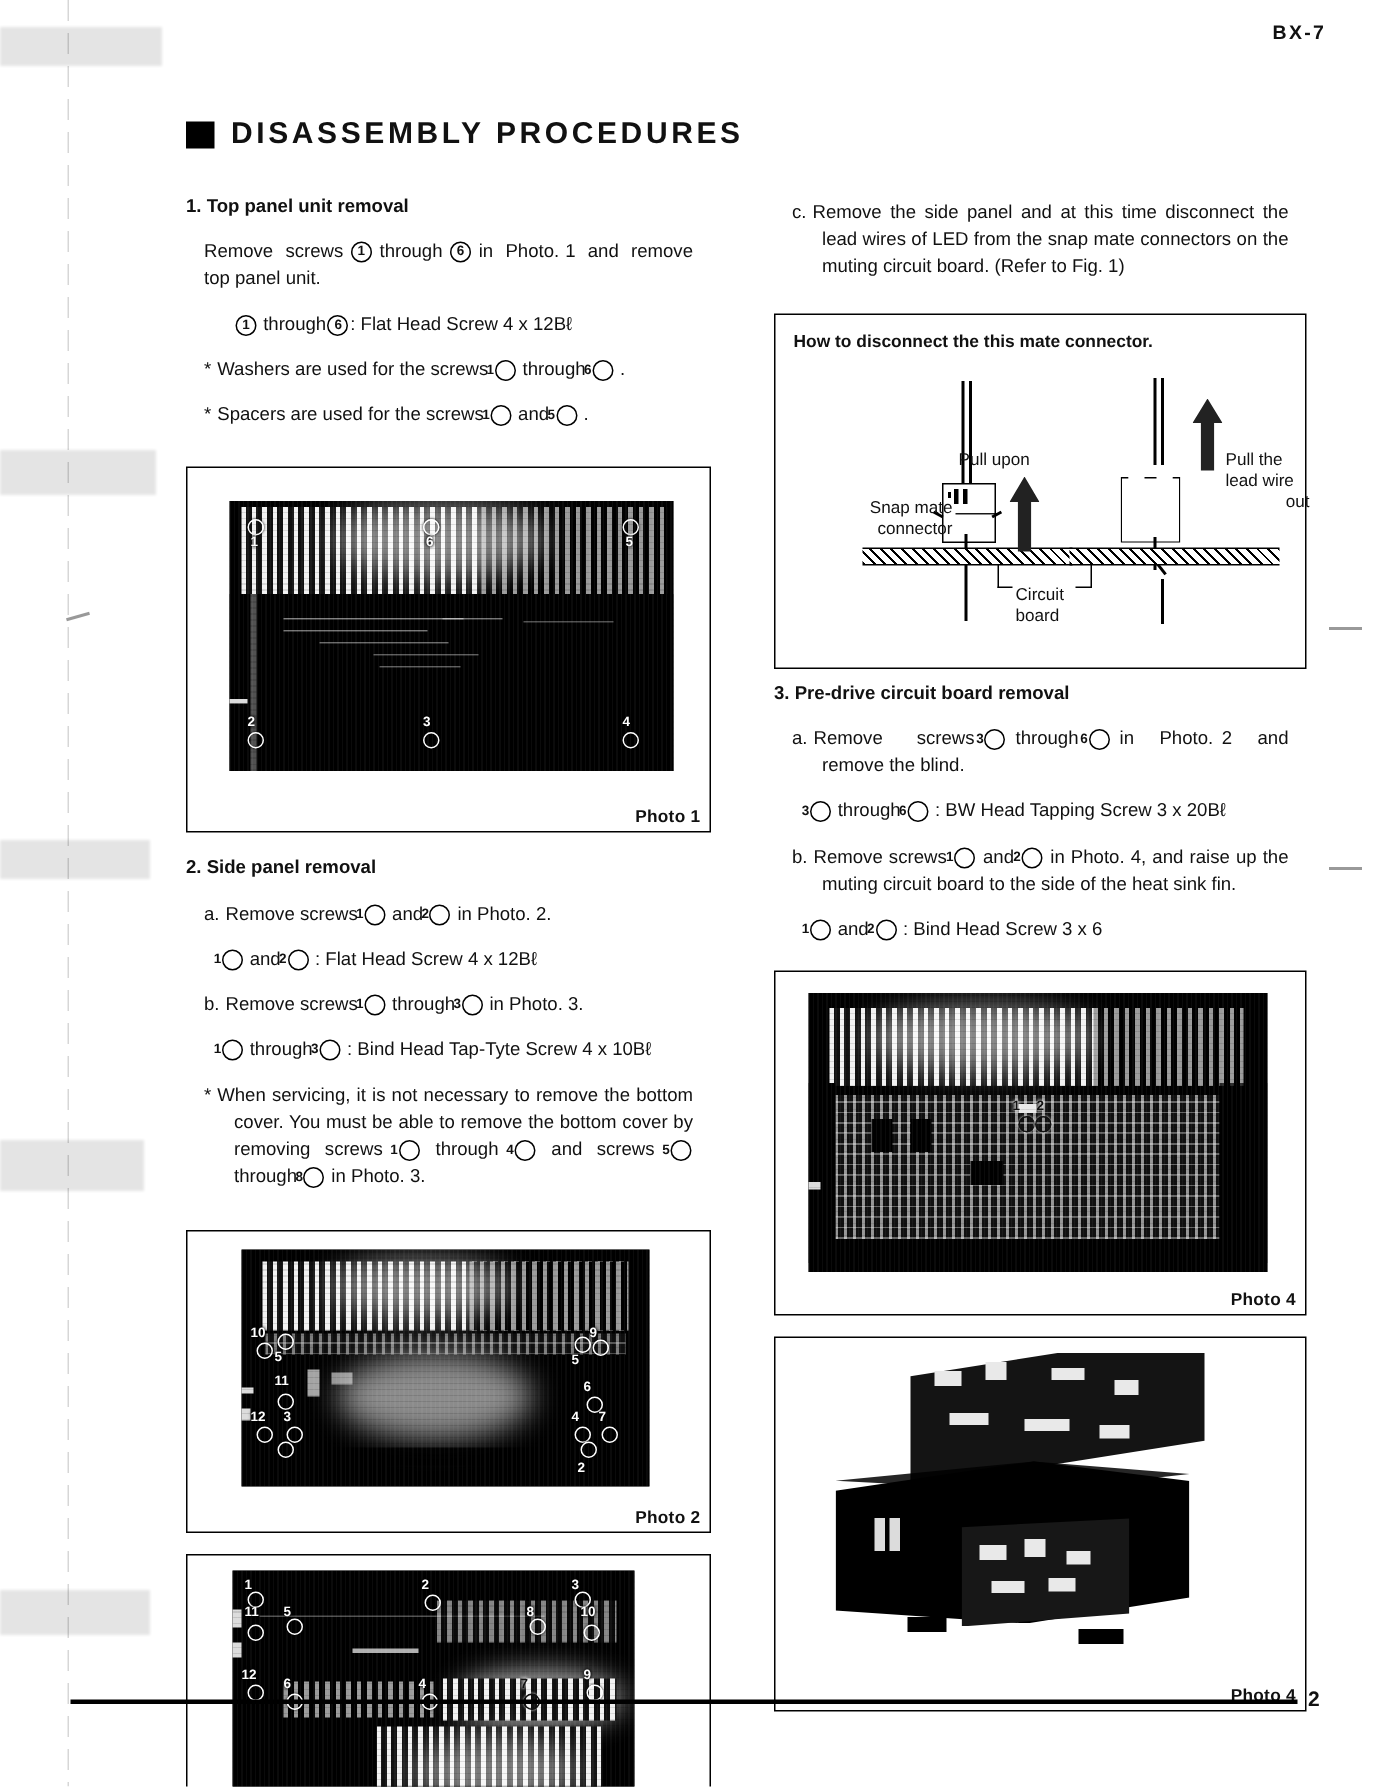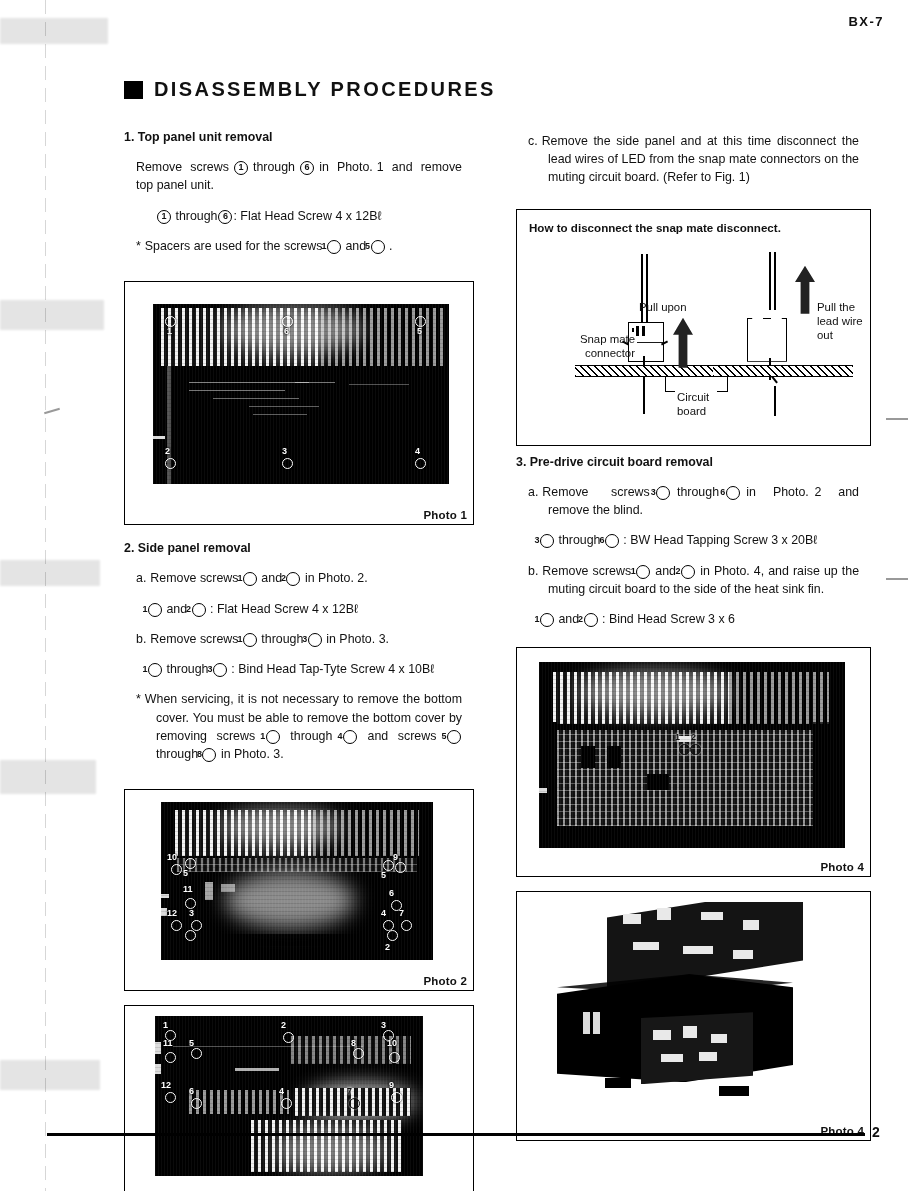--- a/index.html
+++ b/index.html
@@ -126,20 +126,23 @@
 
   <div class="col-left">
 
     <div class="blk">
       <div class="h3">1. Top panel unit removal</div>
       <p class="p">
         Remove&nbsp; screws <span class="cn">1</span> through <span class="cn">6</span> in&nbsp; Photo. 1&nbsp; and&nbsp; remove top panel unit.
       </p>
       <p class="p nj ind1">
         <span class="cn">1</span> through<span class="cn">6</span>: Flat Head Screw 4 x 12Bℓ
+      </p>
+      <p class="p nj star">
+        *<span class="sp"></span>Washers are used for the screws <span class="cn">1</span> through <span class="cn">6</span> .
       </p>
       <p class="p nj star">
         *<span class="sp"></span>Spacers are used for the screws <span class="cn">1</span> and <span class="cn">5</span> .
       </p>
     </div>
 
     <div class="gap14"></div>
 
     <div class="frame" style="width:348px;height:242px;">
       <div class="photo" style="position:absolute;left:28px;top:22px;width:296px;height:180px;">
@@ -288,21 +291,21 @@
 
     <div class="blk">
       <p class="p hang">
         c.<span class="sp"></span>Remove the side panel and at this time disconnect the lead wires of LED from the snap mate connectors on the muting circuit board. (Refer to Fig. 1)
       </p>
     </div>
 
     <div class="gap10"></div>
 
     <div class="frame figbox" style="width:353px;height:235px;">
-      <div class="fig-t" style="left:12px;top:11px;">How to disconnect the snap mate disconnect.</div>
+      <div class="fig-t" style="left:12px;top:11px;">How to disconnect the this mate connector.</div>
 
       <div class="wire" style="left:124px;top:44px;width:2px;height:72px;"></div>
       <div class="wire" style="left:129px;top:44px;width:2px;height:72px;"></div>
       <div class="conn" style="left:111px;top:112px;width:34px;height:38px;"></div>
       <div class="wire" style="left:119px;top:116px;width:3px;height:10px;"></div>
       <div class="wire" style="left:125px;top:116px;width:3px;height:10px;"></div>
       <div class="wire" style="left:115px;top:118px;width:2px;height:4px;"></div>
       <div class="wire" style="left:105px;top:132px;width:7px;height:2px;transform:rotate(28deg);"></div>
       <div class="wire" style="left:144px;top:132px;width:7px;height:2px;transform:rotate(-28deg);"></div>
       <div class="wire" style="left:126px;top:146px;width:2px;height:58px;"></div>
@@ -323,21 +326,21 @@
       <div class="wire" style="left:257px;top:42px;width:2px;height:58px;"></div>
       <div class="conn" style="left:230px;top:108px;width:38px;height:42px;
                   clip-path:polygon(0 0,13% 0,13% 26%,40% 26%,40% 0,60% 0,60% 26%,87% 26%,87% 0,100% 0,100% 100%,0 100%);"></div>
       <div class="wire" style="left:252px;top:148px;width:2px;height:22px;"></div>
       <div class="wire" style="left:252px;top:168px;width:10px;height:2px;transform:rotate(52deg);"></div>
       <div class="wire" style="left:257px;top:176px;width:2px;height:30px;"></div>
       <div class="hatch" style="left:196px;top:155px;width:140px;height:10px;"></div>
       <div class="arrow" style="left:278px;top:56px;width:20px;height:48px;
                   background:#222;
                   clip-path:polygon(50% 0%,100% 34%,72% 34%,72% 100%,28% 100%,28% 34%,0% 34%);"></div>
-      <div class="fig-l" style="left:300px;top:90px;text-align:left;width:56px;">Pull the<br>lead wire<br><span style="display:inline-block;width:100%;text-align:left;">out</span></div>
+      <div class="fig-l" style="left:300px;top:90px;text-align:left;width:56px;">Pull the<br>lead wire<br><span style="display:inline-block;width:100%;text-align:right;">out</span></div>
     </div>
 
     <div class="gap7"></div>
 
     <div class="blk">
       <div class="h3">3. Pre-drive circuit board removal</div>
       <p class="p hang">
         a.<span class="sp"></span>Remove&nbsp;&nbsp;&nbsp; screws <span class="cn">3</span> through <span class="cn">6</span> in&nbsp;&nbsp; Photo. 2&nbsp;&nbsp; and remove the blind.
       </p>
       <p class="p nj ind2">

